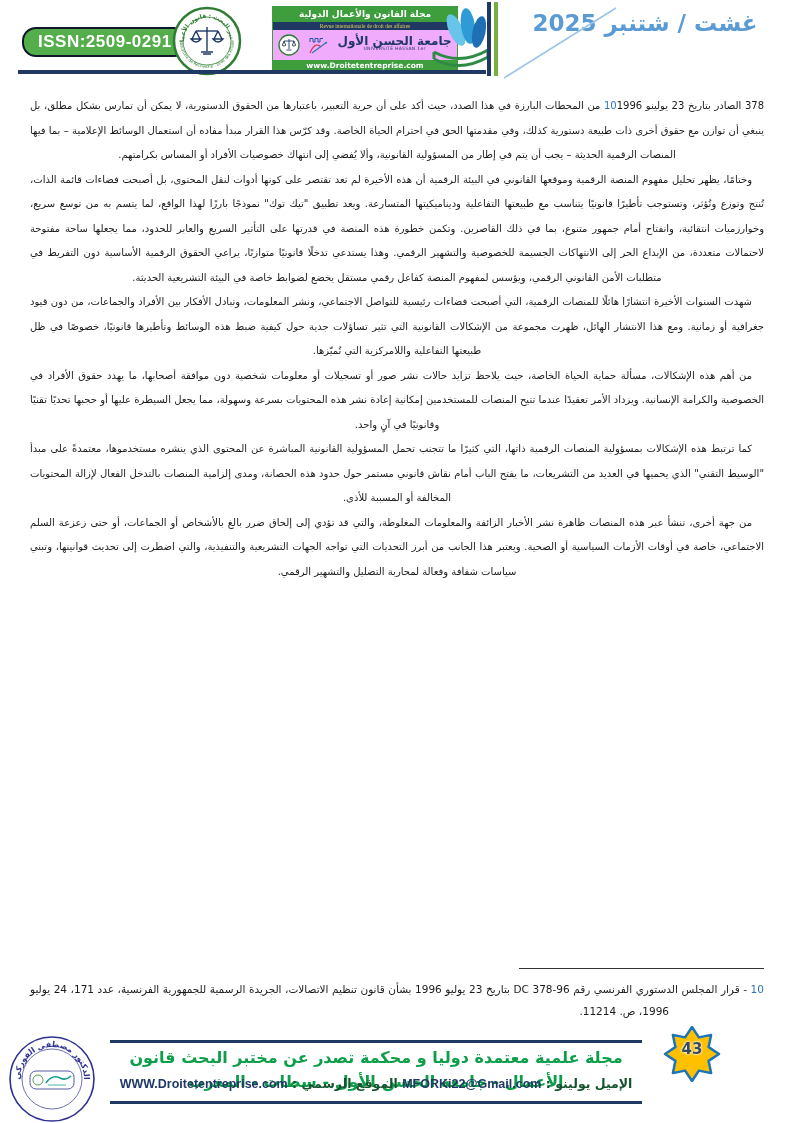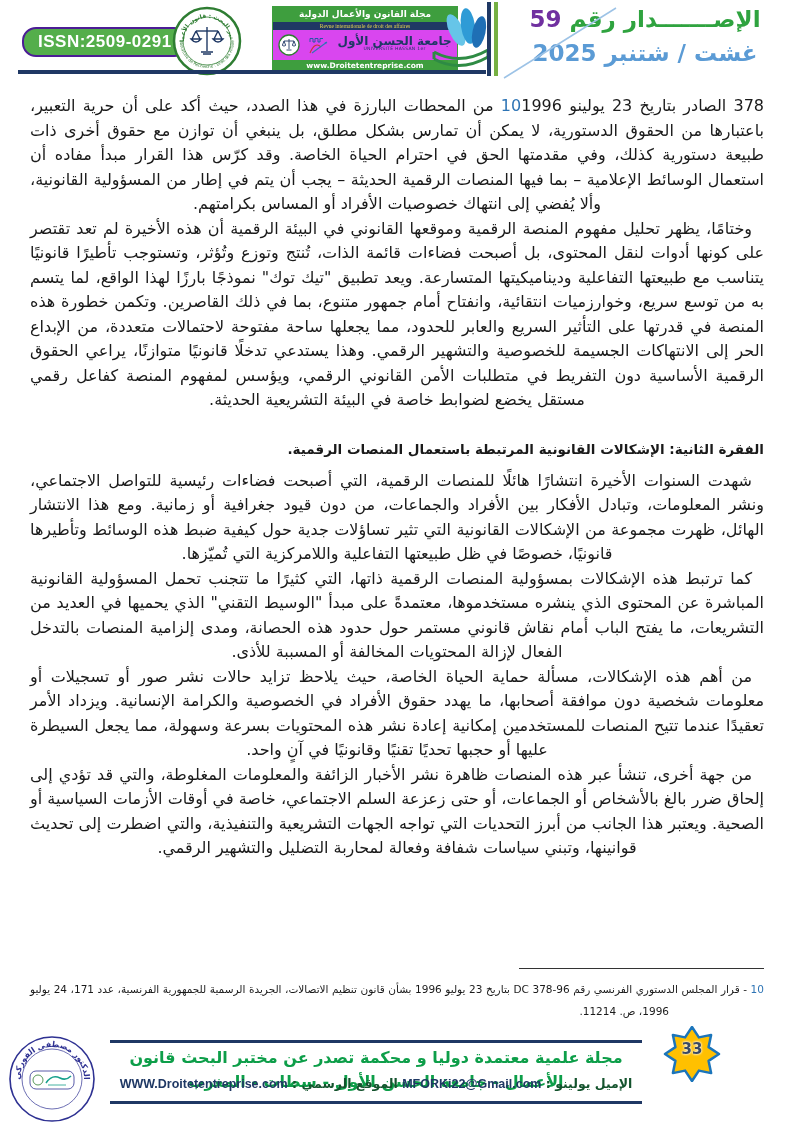--- a/index.html
+++ b/index.html
@@ -1,24 +1,24 @@
 <!DOCTYPE html>
 <html lang="ar"><head>
 <meta charset="utf-8">
 <style>
   html,body{margin:0;padding:0;background:#e8e8e8;}
   .page{position:relative;width:794px;height:1123px;margin:0 auto;background:#ffffff;overflow:hidden;
         font-family:"DejaVu Sans",sans-serif;}
   
-  .issn-pill{position:absolute;left:22px;top:27px;background:#54AE4B;border:2px solid #4c1d95;
+  .issn-pill{position:absolute;left:22px;top:27px;background:#54AE4B;border:2px solid #0f172a;
              border-radius:14px;padding:3px 14px;color:#fff;font-weight:bold;font-size:17px;
              font-family:"Liberation Sans",sans-serif;letter-spacing:.5px;}
   .lab-seal{position:absolute;left:172px;top:6px;}
   .banner{position:absolute;left:272px;top:6px;width:186px;height:66px;display:flex;flex-direction:column;
-          border:1px solid #3E9E3E;box-sizing:border-box;background:#d946ef;}
+          border:1px solid #3E9E3E;box-sizing:border-box;background:#f0abfc;}
   .banner-top{background:#3E9E3E;color:#fff;font-size:9px;font-weight:bold;text-align:center;
               padding:2px 0;direction:rtl;line-height:11px;}
   .banner-sub{background:#1F3864;color:#E8D44D;font-size:5.5px;text-align:center;padding:1px 0;
               font-family:"Liberation Serif",serif;}
   .banner-mid{flex:1;display:flex;align-items:center;justify-content:space-around;padding:1px 2px;}
   .univ{display:flex;flex-direction:column;align-items:center;line-height:7px;}
   .univ-ar{font-size:12px;color:#1F3864;font-weight:bold;direction:rtl;}
   .univ-fr{font-size:4.5px;color:#1F3864;letter-spacing:.3px;}
   .banner-bottom{background:#3E9E3E;color:#fff;font-size:7.5px;font-weight:bold;text-align:center;padding:1px 0;}
   .book-logo{position:absolute;left:428px;top:4px;}
@@ -26,21 +26,21 @@
   .bar-navy{width:4px;background:#1F3864;}
   .bar-green{width:4px;background:#76B043;}
   .issue-block{position:absolute;left:502px;top:4px;width:286px;text-align:center;direction:rtl;}
   .issue-line1{font-size:23px;font-weight:bold;color:#2FA33F;line-height:30px;}
   .issue-number{color:#7030A0;}
   .issue-line2{font-size:23px;font-weight:bold;color:#5B9BD5;line-height:30px;margin-top:4px;}
   .diag-slash{position:absolute;left:498px;top:2px;pointer-events:none;}
   .header-rule{position:absolute;left:18px;top:70px;width:468px;height:3.5px;background:#1F3864;}
   
   .content{position:absolute;top:94px;right:30px;left:30px;direction:rtl;color:#1a1a1a;}
-  .para{font-size:16px;line-height:24.5px;text-align:justify;text-align-last:center;margin:0;}
+  .para{font-size:10px;line-height:24.5px;text-align:justify;text-align-last:center;margin:0;}
   .para.indent{text-indent:12px;}
   .fnref{color:#2E74B5;}
   .section-heading{font-size:13.5px;font-weight:bold;text-align:right;text-align-last:right;
                    margin:24px 0 8px 0;line-height:24px;}
   
   .footnote-sep{position:absolute;top:968px;right:30px;width:245px;border-top:1.5px solid #333;}
   .footnote{position:absolute;top:978px;right:30px;left:30px;direction:rtl;font-size:10.5px;
             line-height:22px;text-align:justify;color:#1a1a1a;padding-right:95px;text-indent:-95px;}
   .fn-marker{color:#2E74B5;}
   
@@ -125,38 +125,34 @@
       <line x1="60" y1="46" x2="60" y2="53"></line>
     </g>
   </svg>
 
   <div class="header-bars">
     <div class="bar-navy"></div>
     <div class="bar-green"></div>
   </div>
 
   <div class="issue-block">
-    <div class="issue-line1">
-      <span>الإصـــــــدار رقم </span><span class="issue-number">59</span>
-    </div>
     <div class="issue-line2">غشت / شتنبر 2025</div>
   </div>
   <svg class="diag-slash" width="130" height="80" viewBox="0 0 130 80">
     <line x1="6" y1="76" x2="118" y2="6" stroke="#9DC3E6" stroke-width="1.5"></line>
   </svg>
 
   <div class="header-rule"></div>
 
   <div class="content">
     <p class="para"><span>378 الصادر بتاريخ 23 يولينو </span><span class="fnref">10</span><span>1996 من المحطات البارزة في هذا الصدد، حيث أكد على أن حرية التعبير، باعتبارها من الحقوق الدستورية، لا يمكن أن تمارس بشكل مطلق، بل ينبغي أن توازن مع حقوق أخرى ذات طبيعة دستورية كذلك، وفي مقدمتها الحق في احترام الحياة الخاصة. وقد كرّس هذا القرار مبدأ مفاده أن استعمال الوسائط الإعلامية – بما فيها المنصات الرقمية الحديثة – يجب أن يتم في إطار من المسؤولية القانونية، وألا يُفضي إلى انتهاك خصوصيات الأفراد أو المساس بكرامتهم.</span></p>
     <p class="para indent">وختامًا، يظهر تحليل مفهوم المنصة الرقمية وموقعها القانوني في البيئة الرقمية أن هذه الأخيرة لم تعد تقتصر على كونها أدوات لنقل المحتوى، بل أصبحت فضاءات قائمة الذات، تُنتج وتوزع وتُؤثر، وتستوجب تأطيرًا قانونيًا يتناسب مع طبيعتها التفاعلية وديناميكيتها المتسارعة. ويعد تطبيق "تيك توك" نموذجًا بارزًا لهذا الواقع، لما يتسم به من توسع سريع، وخوارزميات انتقائية، وانفتاح أمام جمهور متنوع، بما في ذلك القاصرين. وتكمن خطورة هذه المنصة في قدرتها على التأثير السريع والعابر للحدود، مما يجعلها ساحة مفتوحة لاحتمالات متعددة، من الإبداع الحر إلى الانتهاكات الجسيمة للخصوصية والتشهير الرقمي. وهذا يستدعي تدخلًا قانونيًا متوازنًا، يراعي الحقوق الرقمية الأساسية دون التفريط في متطلبات الأمن القانوني الرقمي، ويؤسس لمفهوم المنصة كفاعل رقمي مستقل يخضع لضوابط خاصة في البيئة التشريعية الحديثة.</p>
-    <h3 class="section-heading">الفقرة الثانية: الإشكالات القانونية المرتبطة باستعمال المنصات الرقمية.</h3>
     <p class="para indent">شهدت السنوات الأخيرة انتشارًا هائلًا للمنصات الرقمية، التي أصبحت فضاءات رئيسية للتواصل الاجتماعي، ونشر المعلومات، وتبادل الأفكار بين الأفراد والجماعات، من دون قيود جغرافية أو زمانية. ومع هذا الانتشار الهائل، ظهرت مجموعة من الإشكالات القانونية التي تثير تساؤلات جدية حول كيفية ضبط هذه الوسائط وتأطيرها قانونيًا، خصوصًا في ظل طبيعتها التفاعلية واللامركزية التي تُميّزها.</p>
+    <p class="para indent">من أهم هذه الإشكالات، مسألة حماية الحياة الخاصة، حيث يلاحظ تزايد حالات نشر صور أو تسجيلات أو معلومات شخصية دون موافقة أصحابها، ما يهدد حقوق الأفراد في الخصوصية والكرامة الإنسانية. ويزداد الأمر تعقيدًا عندما تتيح المنصات للمستخدمين إمكانية إعادة نشر هذه المحتويات بسرعة وسهولة، مما يجعل السيطرة عليها أو حجبها تحديًا تقنيًا وقانونيًا في آنٍ واحد.</p>
     <p class="para indent">كما ترتبط هذه الإشكالات بمسؤولية المنصات الرقمية ذاتها، التي كثيرًا ما تتجنب تحمل المسؤولية القانونية المباشرة عن المحتوى الذي ينشره مستخدموها، معتمدةً على مبدأ "الوسيط التقني" الذي يحميها في العديد من التشريعات، ما يفتح الباب أمام نقاش قانوني مستمر حول حدود هذه الحصانة، ومدى إلزامية المنصات بالتدخل الفعال لإزالة المحتويات المخالفة أو المسببة للأذى.</p>
-    <p class="para indent">من أهم هذه الإشكالات، مسألة حماية الحياة الخاصة، حيث يلاحظ تزايد حالات نشر صور أو تسجيلات أو معلومات شخصية دون موافقة أصحابها، ما يهدد حقوق الأفراد في الخصوصية والكرامة الإنسانية. ويزداد الأمر تعقيدًا عندما تتيح المنصات للمستخدمين إمكانية إعادة نشر هذه المحتويات بسرعة وسهولة، مما يجعل السيطرة عليها أو حجبها تحديًا تقنيًا وقانونيًا في آنٍ واحد.</p>
     <p class="para indent">من جهة أخرى، تنشأ عبر هذه المنصات ظاهرة نشر الأخبار الزائفة والمعلومات المغلوطة، والتي قد تؤدي إلى إلحاق ضرر بالغ بالأشخاص أو الجماعات، أو حتى زعزعة السلم الاجتماعي، خاصة في أوقات الأزمات السياسية أو الصحية. ويعتبر هذا الجانب من أبرز التحديات التي تواجه الجهات التشريعية والتنفيذية، والتي اضطرت إلى تحديث قوانينها، وتبني سياسات شفافة وفعالة لمحاربة التضليل والتشهير الرقمي.</p>
   </div>
 
   <div class="footnote-sep"></div>
   <div class="footnote">
     <span class="fn-marker">10</span><span> - قرار المجلس الدستوري الفرنسي رقم ‪DC 378-96‬ بتاريخ 23 يوليو 1996 بشأن قانون تنظيم الاتصالات، الجريدة الرسمية للجمهورية الفرنسية، عدد 171، 24 يوليو 1996، ص. 11214.</span>
   </div>
 
   <div class="footer-rule-top"></div>
   <div class="footer-line1">مجلة علمية معتمدة  دوليا و محكمة تصدر عن مختبر البحث قانون الأعمال - جامعة الحسن الأول - سطات - المغرب</div>
@@ -174,15 +170,15 @@
     </text>
     <rect x="22" y="36" width="44" height="18" rx="6" fill="none" stroke="#2E3192" stroke-width="0.8"></rect>
     <circle cx="30" cy="45" r="5" fill="none" stroke="#2E7D32" stroke-width="0.8"></circle>
     <path d="M38,48 q6,-9 14,-5 q6,3 11,-2" stroke="#16A08C" stroke-width="1.5" fill="none"></path>
     <path d="M40,50 h18" stroke="#16A08C" stroke-width="0.8"></path>
   </svg>
 
   <svg class="star-badge" viewBox="0 0 60 56">
     <polygon points="30,1 36.9,11.4 49.1,8.9 46.6,21.1 57,28 46.6,34.9 49.1,47.1 36.9,44.6 30,55 23.1,44.6 10.9,47.1 13.4,34.9 3,28 13.4,21.1 10.9,8.9 23.1,11.4" fill="#FFC000" stroke="#1B75BB" stroke-width="2.5" stroke-linejoin="round"></polygon>
   </svg>
-  <div class="star-number">33</div>
+  <div class="star-number">43</div>
 
 </div>
 
 </body></html>

